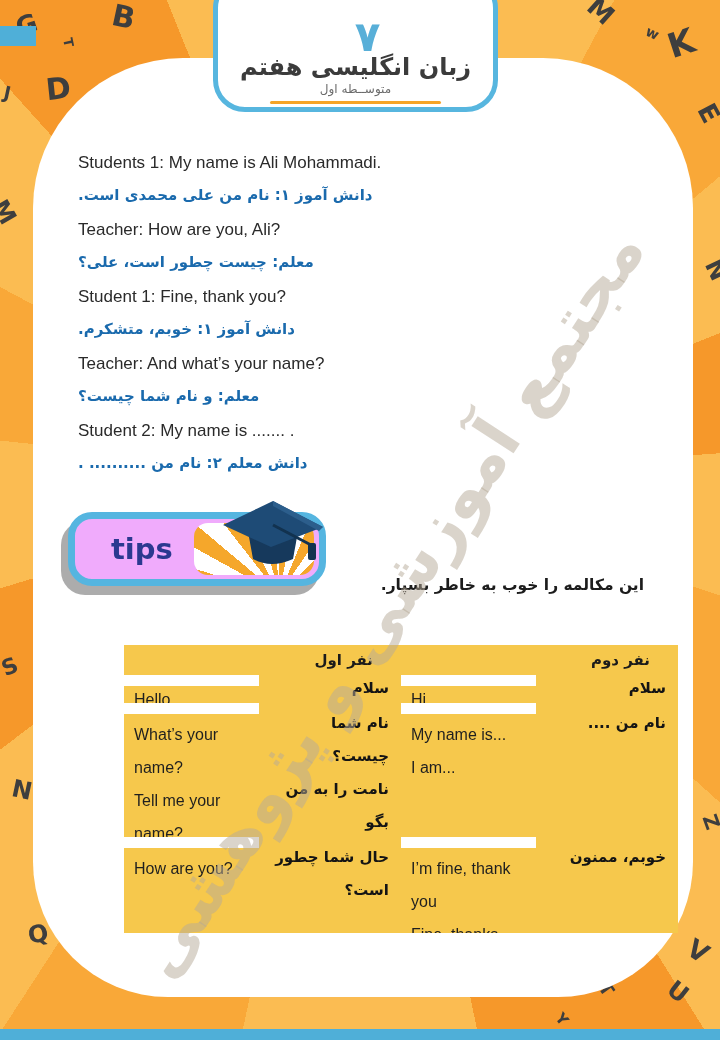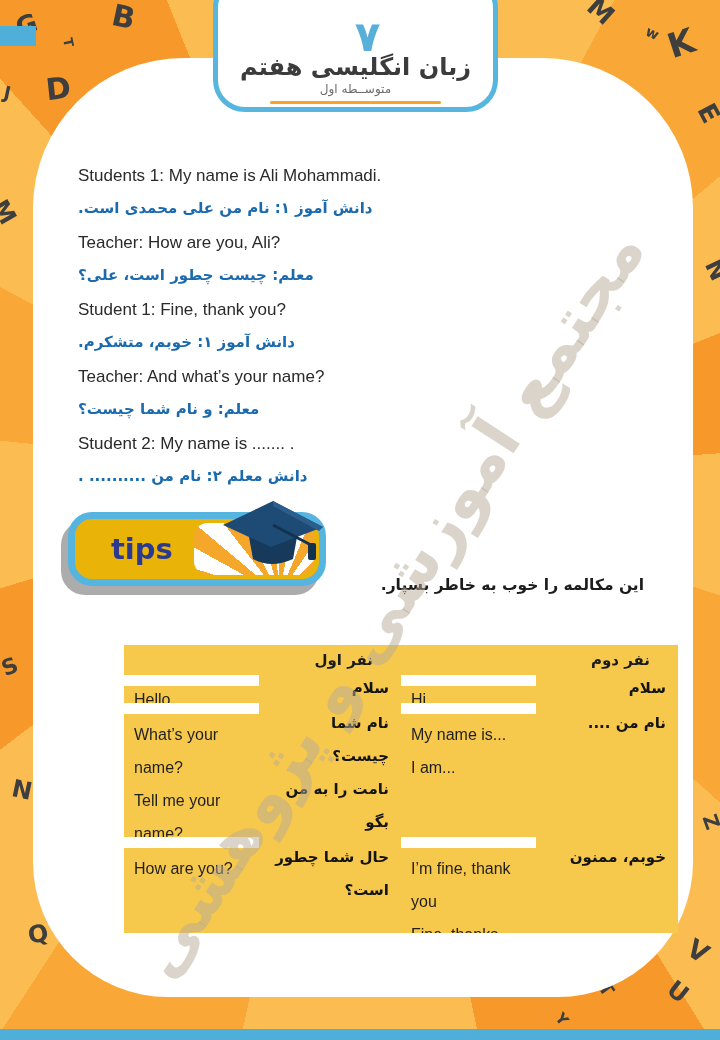--- a/index.html
+++ b/index.html
@@ -40,32 +40,32 @@
     color:#58AFD8;transform:translateX(12px);
   }
   .logo-title{
     font:bold 24px/28px "DejaVu Sans",sans-serif;color:#3B3B3B;direction:rtl;margin-top:-4px;
   }
   .logo-sub{
     font:12px/14px "DejaVu Sans",sans-serif;color:#6b6b6b;direction:rtl;margin-top:1px;letter-spacing:1px;
   }
   .logo-line{width:62%;height:3px;background:#F5A428;margin:5px auto 0 auto;border-radius:2px;}
   
-  .dialogue{position:absolute;left:78px;right:76px;top:152px;z-index:2;margin-top:13px;}
+  .dialogue{position:absolute;left:78px;right:76px;top:152px;z-index:2;}
   .dl-en{
     font-size:17px;line-height:22px;color:#2A2A2A;text-align:left;margin:0 0 10px 0;
   }
   .dl-fa{
     font-family:"DejaVu Sans",sans-serif;font-size:15px;line-height:22px;font-weight:bold;
     color:#1A6AAD;direction:rtl;text-align:left;margin:0 0 13px 0;
   }
   
   .tips{
     position:absolute;left:68px;top:512px;width:258px;height:74px;z-index:5;
-    background:#eab308;border:7px solid #55B5E0;border-radius:24px;box-sizing:border-box;
+    background:#f0abfc;border:7px solid #55B5E0;border-radius:24px;box-sizing:border-box;
     box-shadow:-7px 9px 0 rgba(158,158,158,.85);
   }
   .tips-label{
     position:absolute;left:36px;top:14px;font:bold 29px/32px "DejaVu Sans",sans-serif;color:#2B3990;
   }
   .burst-clip{
     position:absolute;right:5px;top:4px;bottom:4px;width:120px;border-radius:14px;overflow:hidden;
   }
   .burst{
     position:absolute;inset:-50px -30px;

